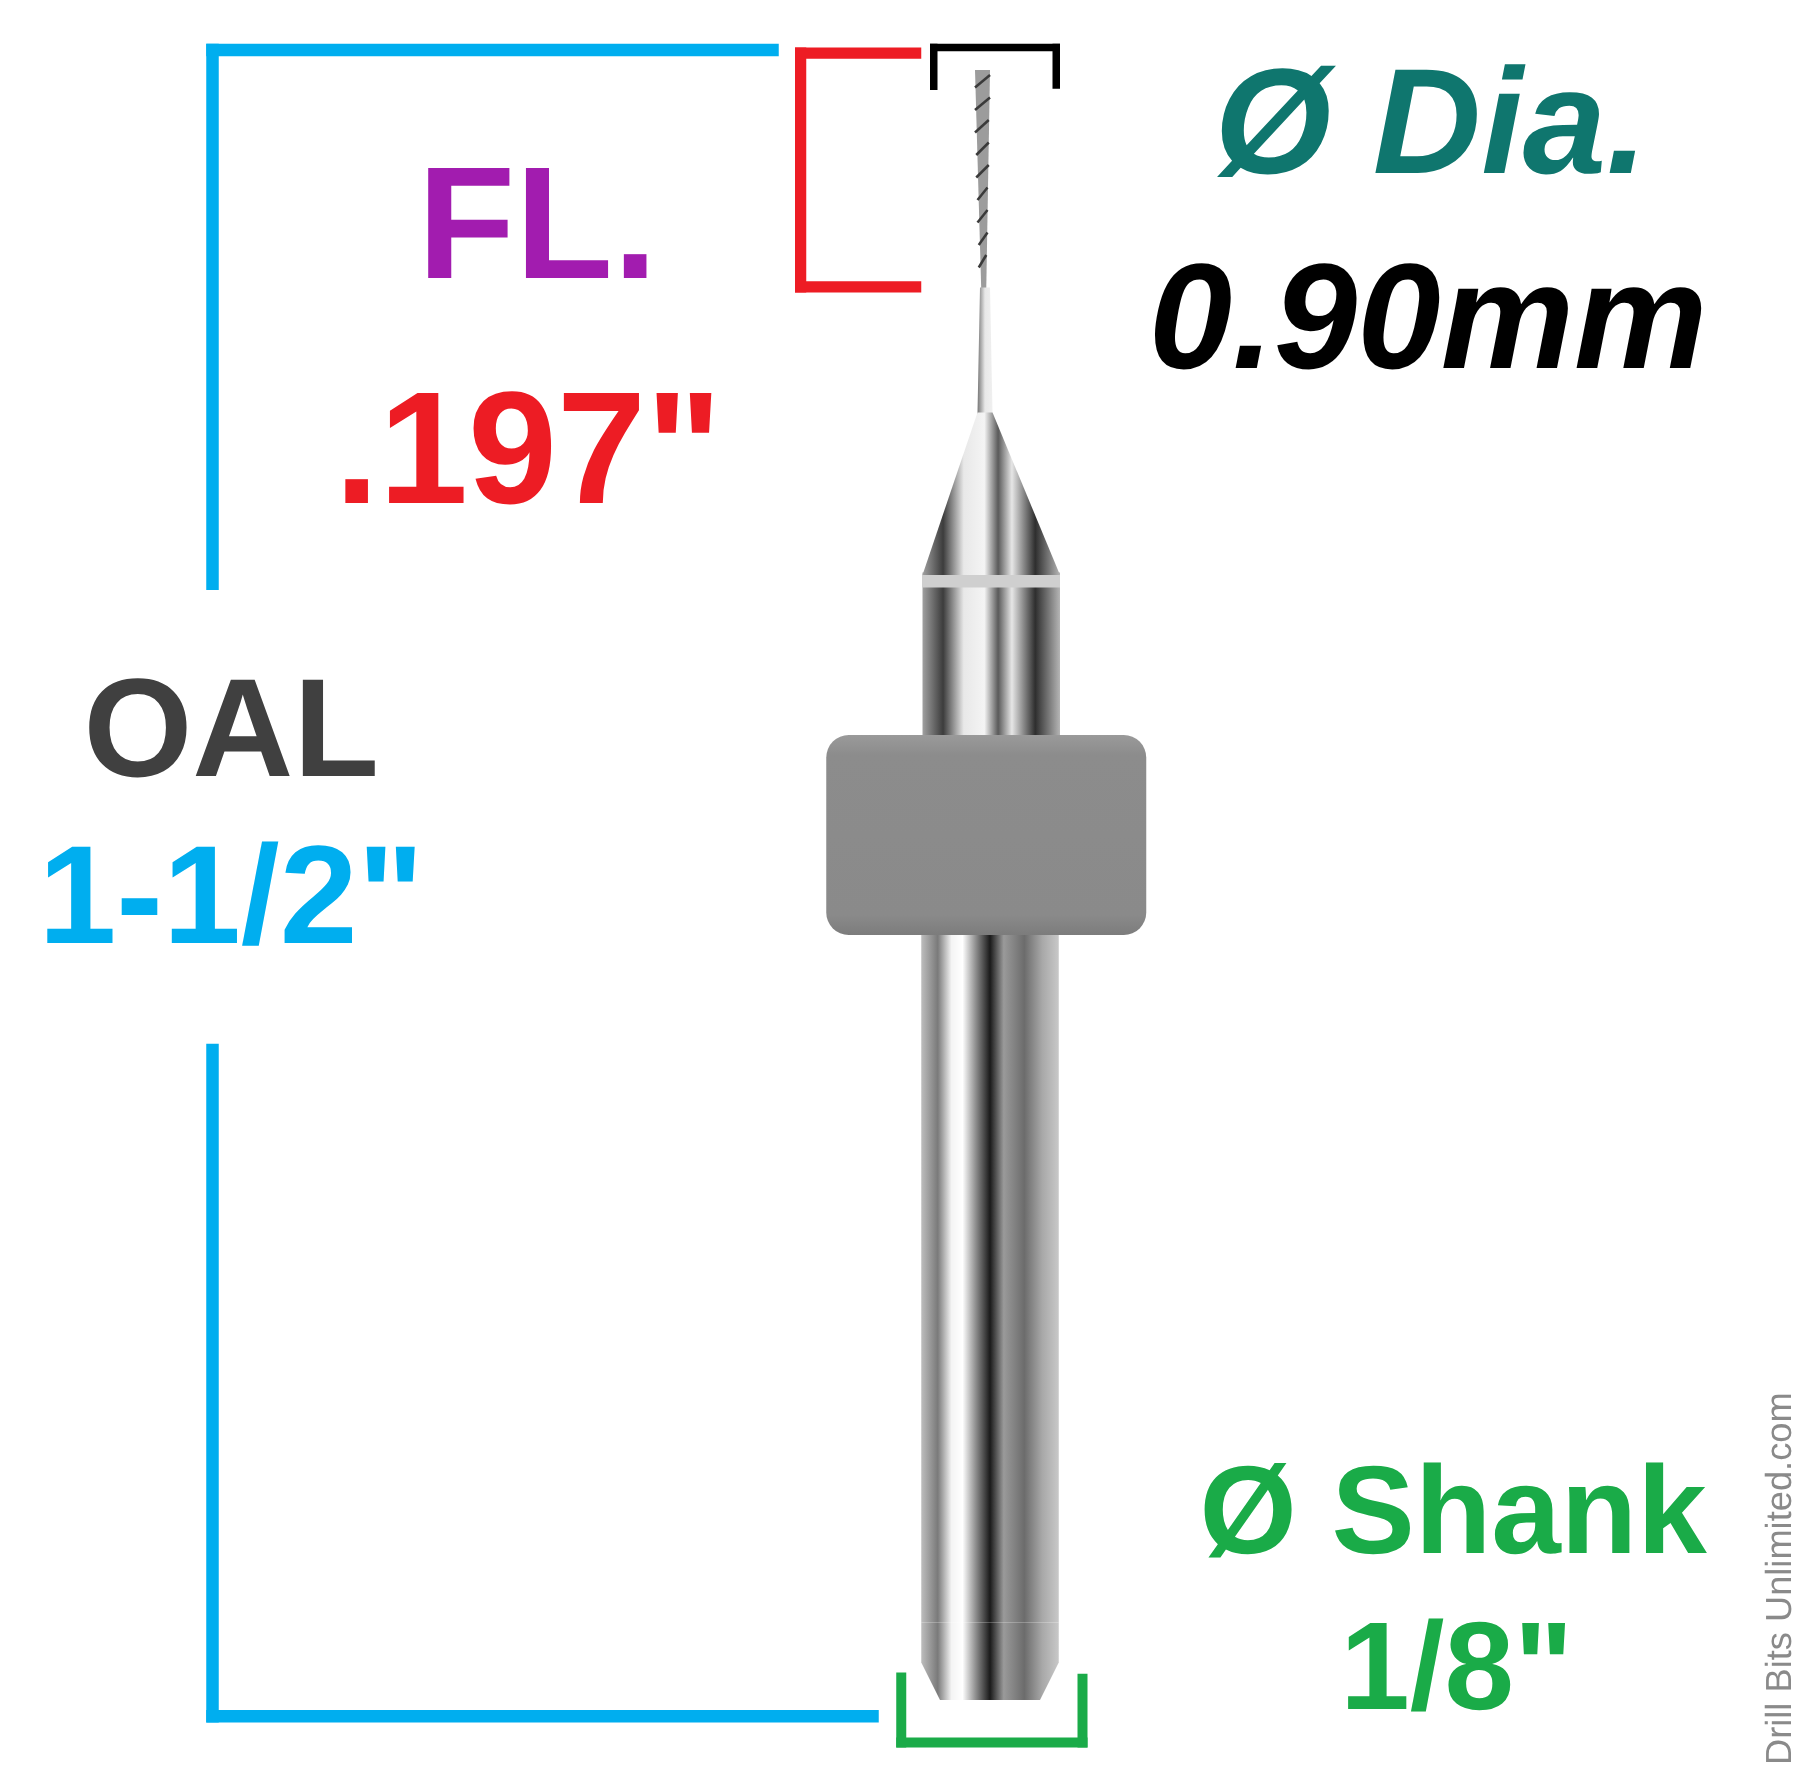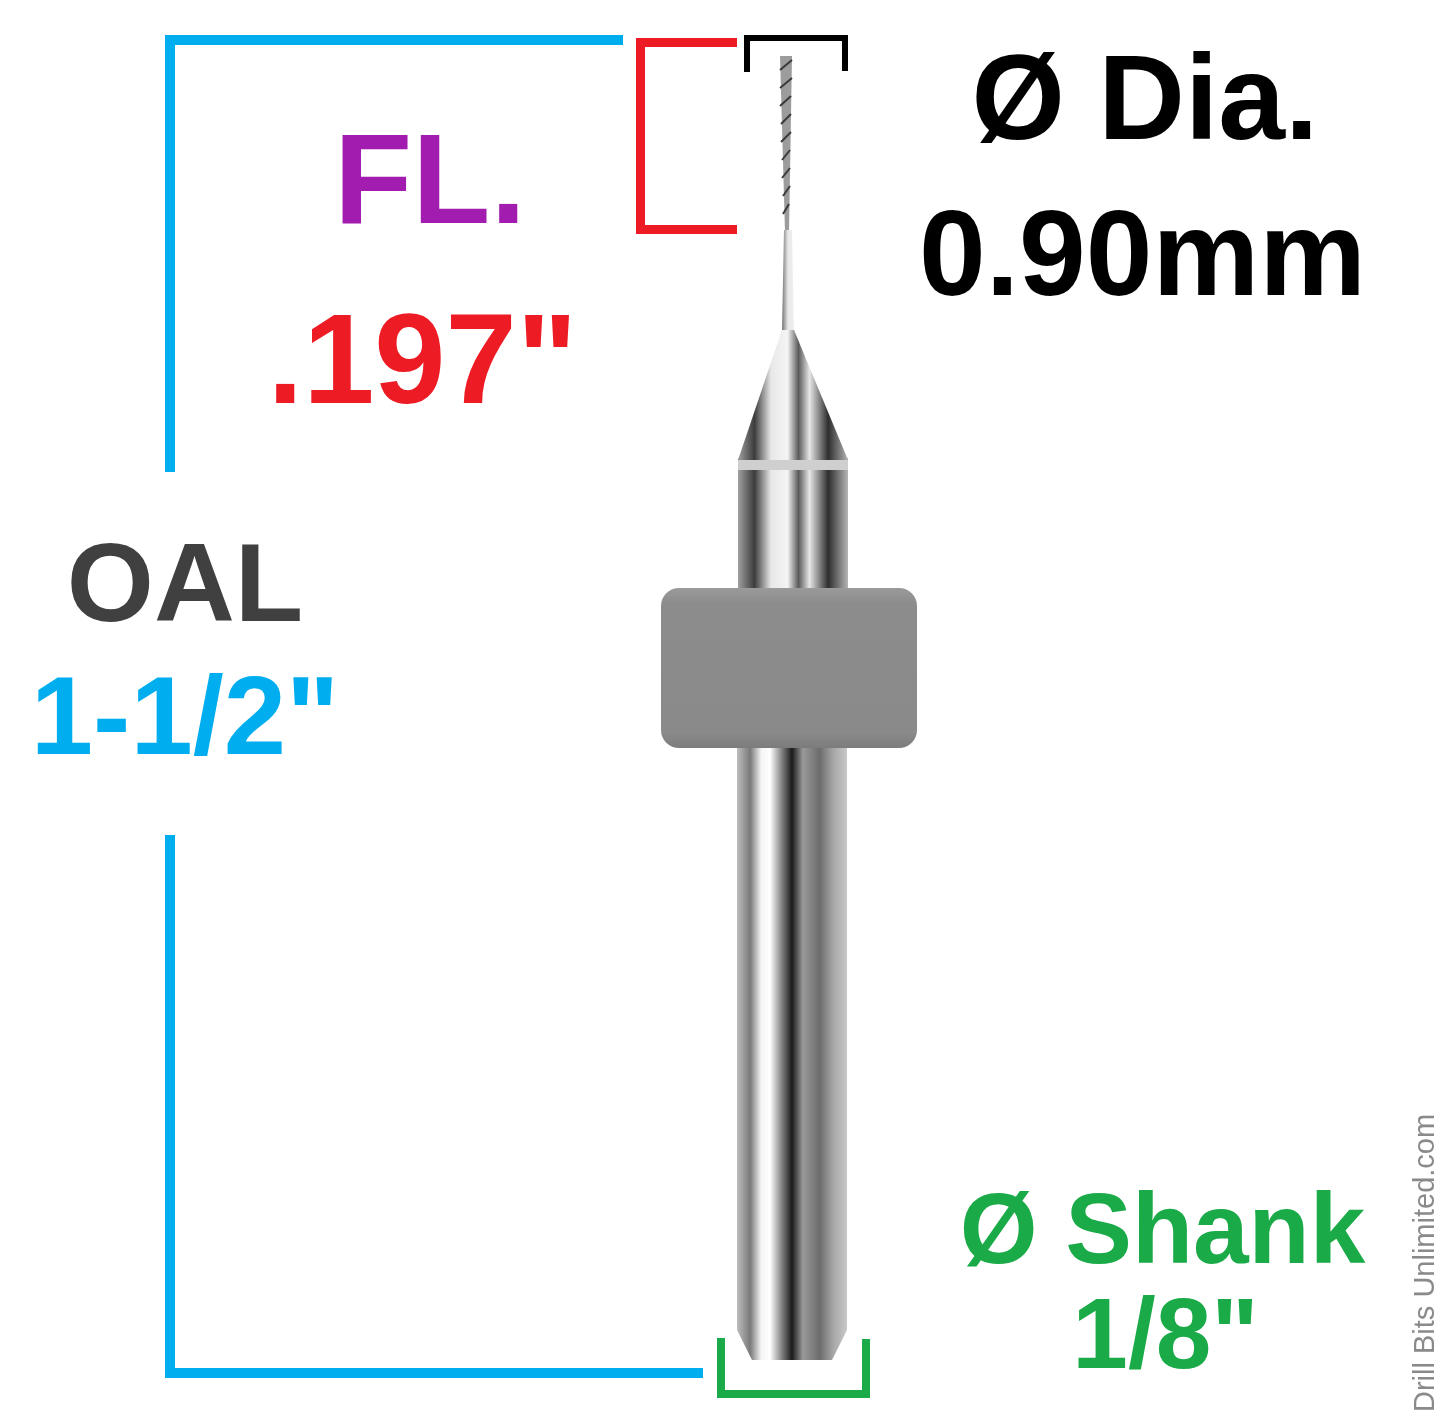--- a/index.html
+++ b/index.html
@@ -82,22 +82,22 @@
 
   <rect x="661" y="588" width="256" height="160" rx="18" ry="18" fill="url(#collar)"></rect>
 
   <rect x="737" y="748" width="110" height="550" fill="url(#steel)"></rect>
   <path d="M737 1298 L847 1298 L847 1330 L826 1372 L758 1372 L737 1330 Z" fill="url(#steel)"></path>
 </svg>
 
 <div class="label" style="left:300px; top:115px; width:260px; font-size:128px; color:#a21caf;">FL.</div>
 <div class="label" style="left:225px; top:295px; width:395px; font-size:128px; color:#ed1c24;">.197"</div>
 
-<div class="label" style="left:935px; top:37px; width:420px; font-size:120px; color:#000000;">Ø Dia.</div>
-<div class="label" style="left:880px; top:193px; width:525px; font-size:120px; color:#000000;">0.90mm</div>
+<div class="label" style="left:935px; top:37px; width:420px; font-size:120px; color:#0f766e;font-style:italic;">Ø Dia.</div>
+<div class="label" style="left:880px; top:193px; width:525px; font-size:120px; color:#000000;font-style:italic;">0.90mm</div>
 
 <div class="label" style="left:40px; top:527px; width:290px; font-size:112px; color:#404040;">OAL</div>
 <div class="label" style="left:5px; top:660px; width:360px; font-size:112px; color:#00aeef;">1-1/2"</div>
 
-<div class="label" style="left:935px; top:1158px; width:455px; font-size:100px; color:#1aab48;margin-top:20px;">Ø Shank</div>
+<div class="label" style="left:935px; top:1158px; width:455px; font-size:100px; color:#1aab48;">Ø Shank</div>
 <div class="label" style="left:1058px; top:1283px; width:215px; font-size:100px; color:#1aab48;">1/8"</div>
 
 <div class="watermark" style="left:1408px; top:1412px;">Drill Bits Unlimited.com</div>
 
 </body></html>

